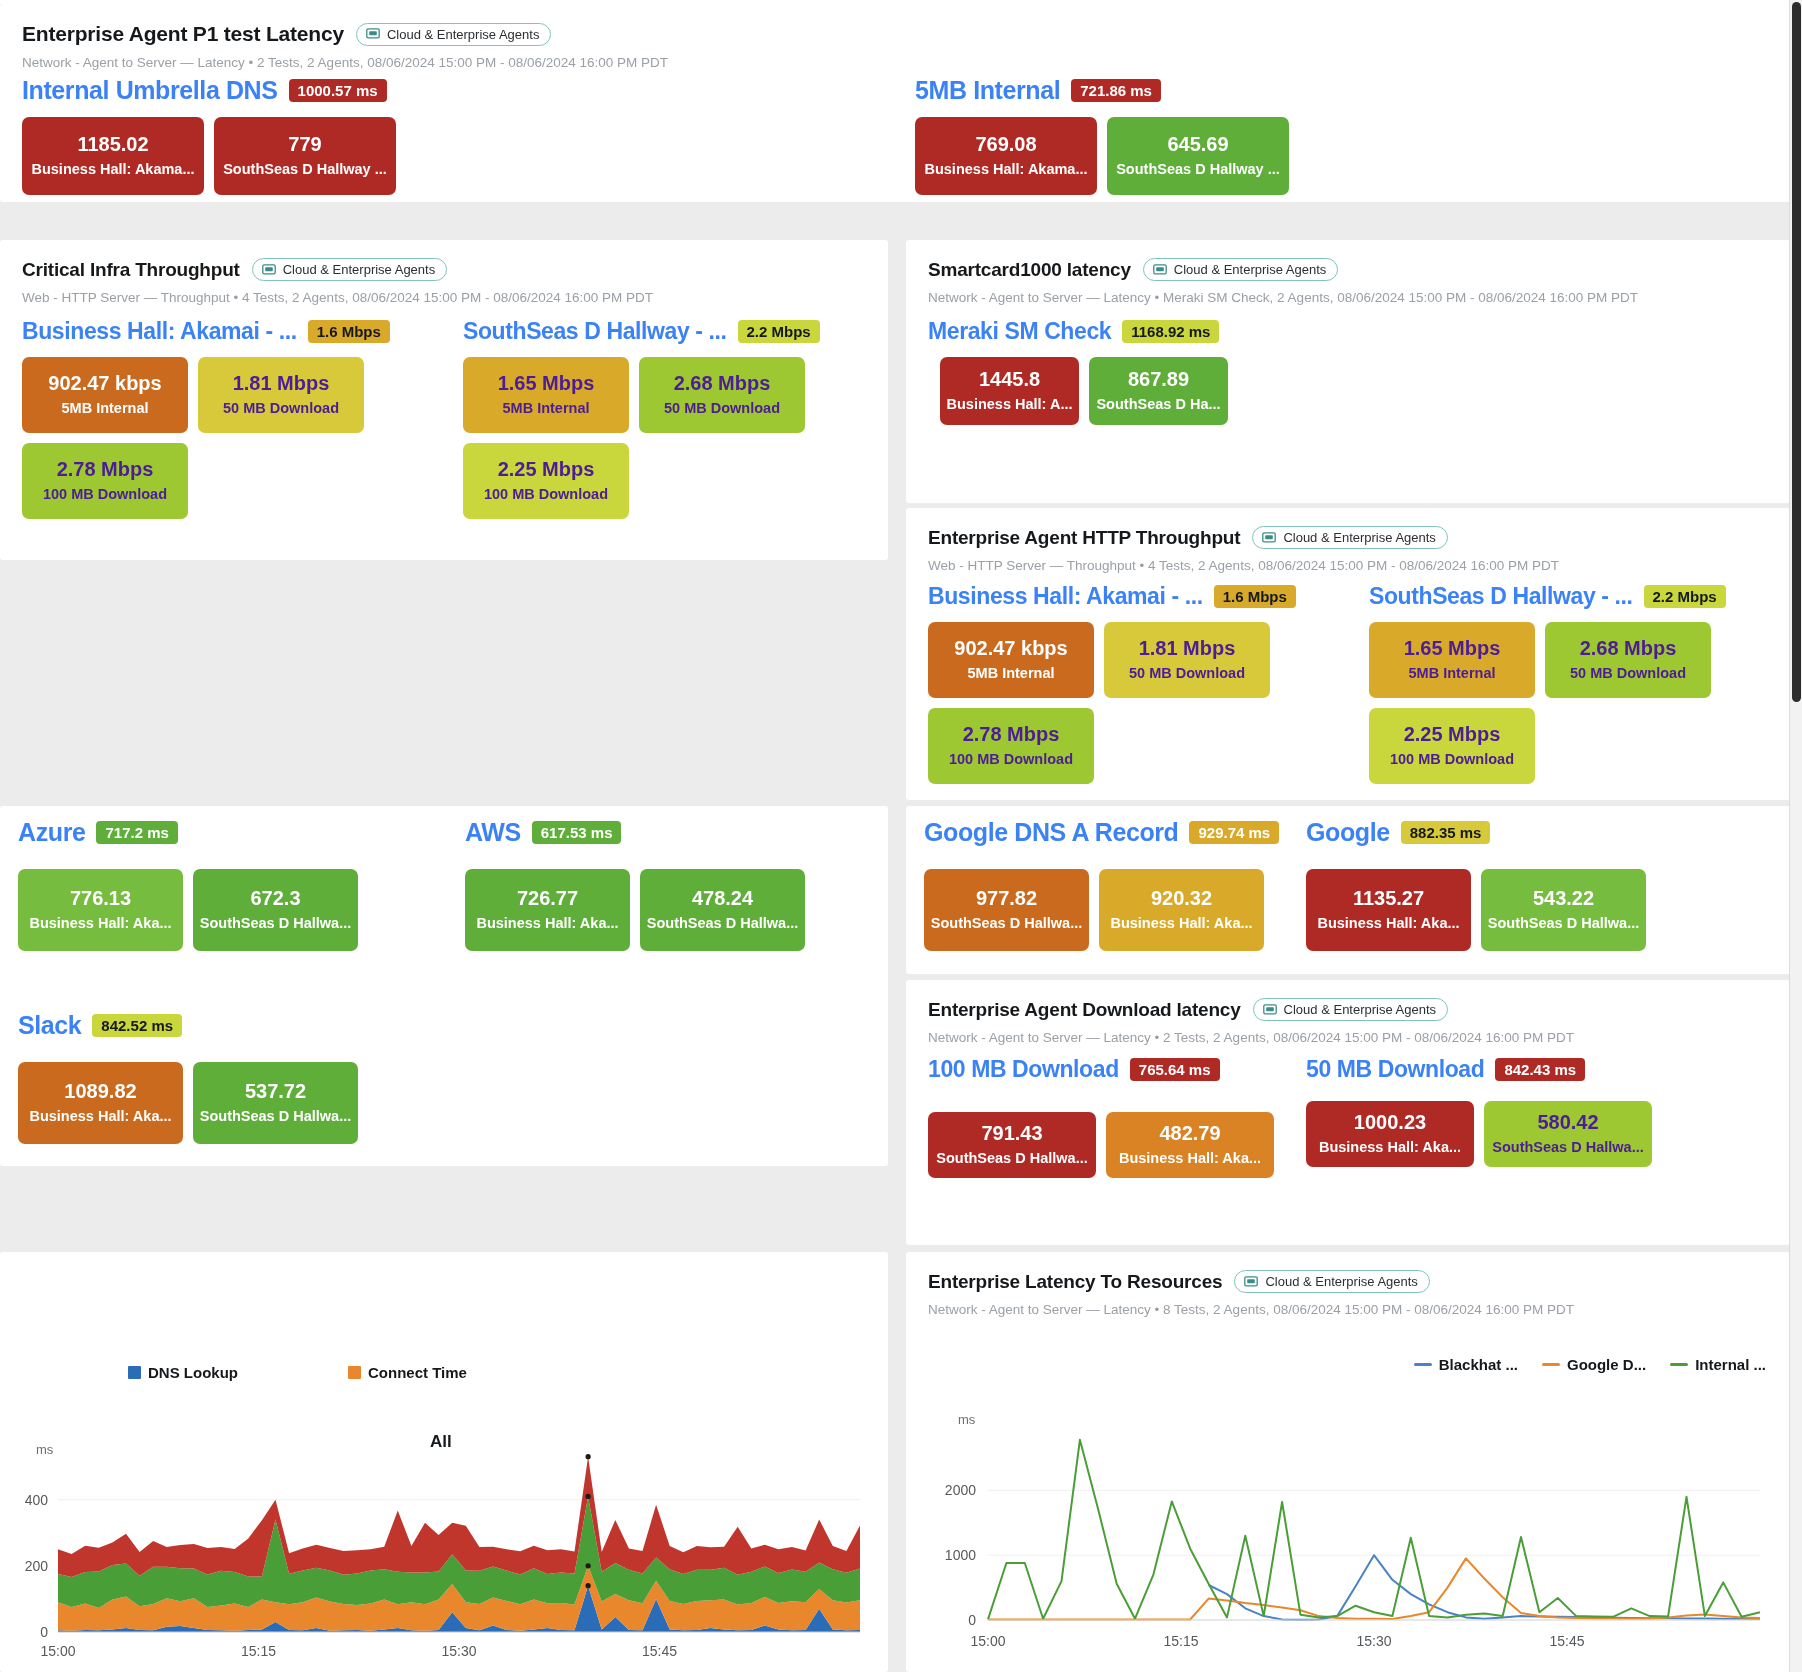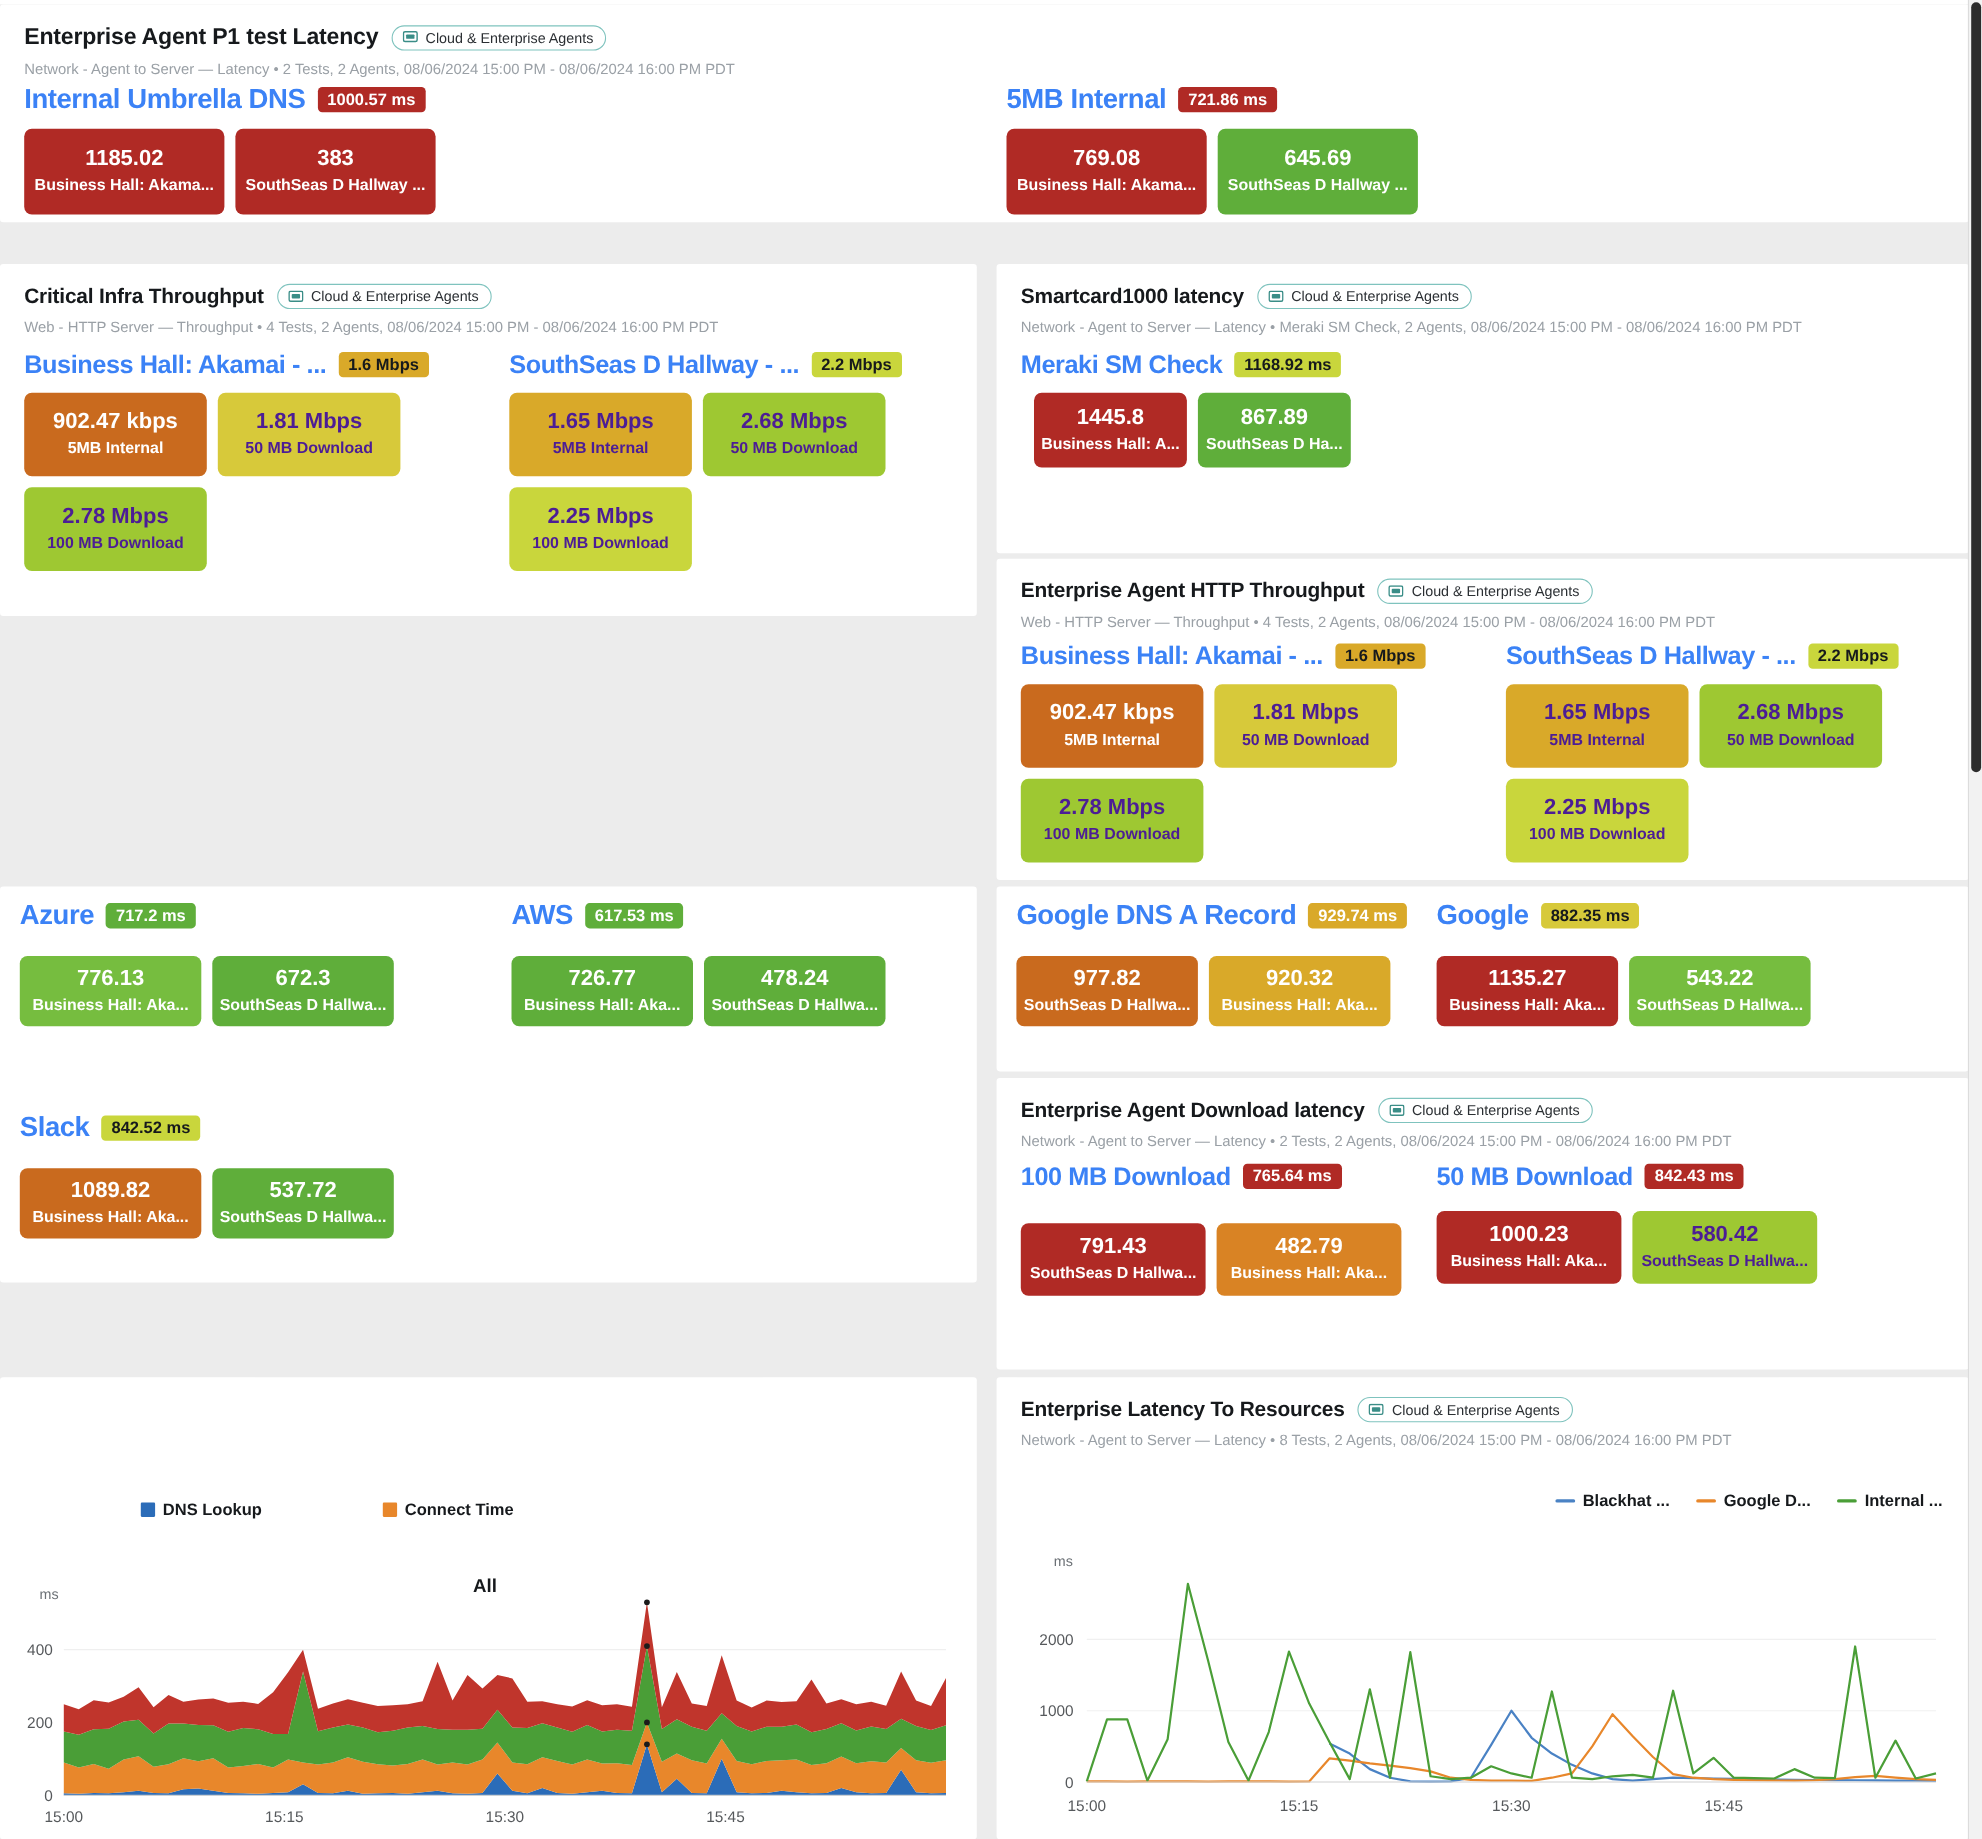--- a/index.html
+++ b/index.html
@@ -61,21 +61,21 @@
   .tile .v { font-size: 20px; font-weight: bold; line-height: 1.15; }
   .tile .l { font-size: 14.5px; font-weight: bold; line-height: 1.2; margin-top: 5px;
              white-space: nowrap; overflow: hidden; text-overflow: ellipsis; max-width: 95%; }
   .tile.light { color: #ffffff; }
   .tile.dark { color: #4c1d95; }
 
   
   .t-a { width: 182px; height: 78px; }
   .t-b { width: 166px; height: 76px; }
   .t-c { width: 139px; height: 68px; }
-  .t-d { width: 165px; height: 64px; justify-content: center; }
+  .t-d { width: 165px; height: 82px; justify-content: center; }
   .t-e { width: 168px; height: 66px; }
 
   
   .chart-legend { display: flex; gap: 0; font-size: 15px; color: #16191c; font-weight: bold; }
   .lg-item { display: flex; align-items: center; gap: 7px; }
   .lg-sw { width: 13px; height: 13px; border-radius: 1px; display:inline-block; }
   .lg-line { width: 18px; height: 3px; border-radius: 2px; display:inline-block; }
 
   
   .scrollbar-track {
@@ -116,21 +116,21 @@
       <div class="grp-head">
         <div class="grp-name">Internal Umbrella DNS</div>
         <div class="grp-badge" style="background:#b02a25">1000.57 ms</div>
       </div>
       <div class="tiles" style="width:420px;">
         <div class="tile light t-a" style="background:#b02a25">
           <div class="v">1185.02</div>
           <div class="l">Business Hall: Akama...</div>
         </div>
         <div class="tile light t-a" style="background:#b02a25">
-          <div class="v">383</div>
+          <div class="v">779</div>
           <div class="l">SouthSeas D Hallway ...</div>
         </div>
       </div>
     </div>
 
     <div style="position:absolute;left:915px;top:72px;">
       <div class="grp-head">
         <div class="grp-name">5MB Internal</div>
         <div class="grp-badge" style="background:#b02a25">721.86 ms</div>
       </div>

